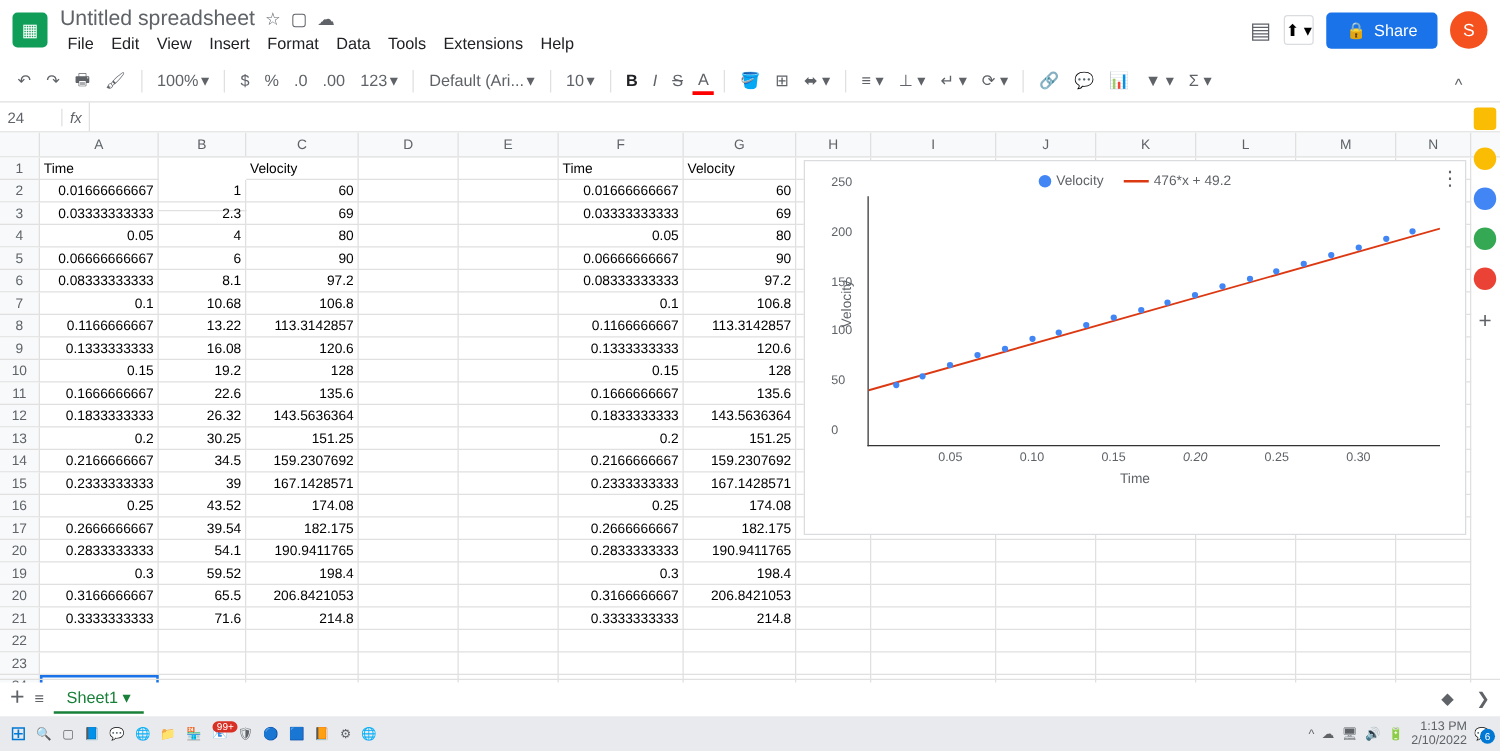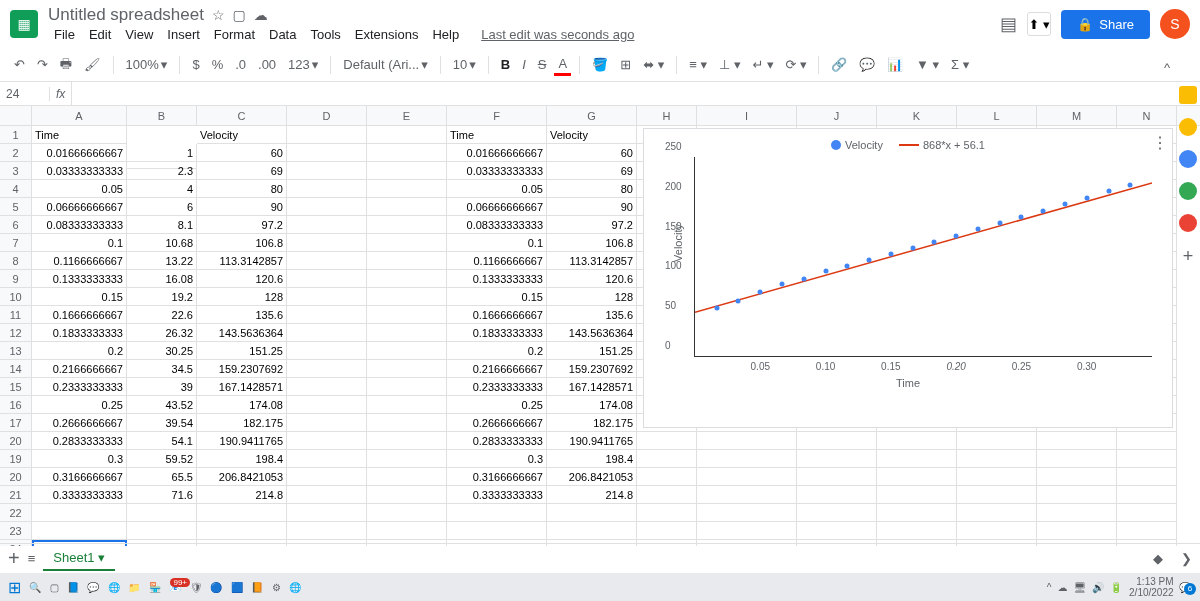--- a/index.html
+++ b/index.html
@@ -72,21 +72,20 @@
     <div class="menubar">
       <span>File</span>
       <span>Edit</span>
       <span>View</span>
       <span>Insert</span>
       <span>Format</span>
       <span>Data</span>
       <span>Tools</span>
       <span>Extensions</span>
       <span>Help</span>
-      <span class="last-edit">Last edit was seconds ago</span>
     </div>
   </div>
   <div class="right-actions">
     <span style="font-size:18px;color:#5f6368">▤</span>
     <span class="hdr-icon">⬆ ▾</span>
     <div class="share-btn">
       <span>🔒</span>
       <span>Share</span>
     </div>
     <div class="avatar">S</div>
@@ -570,21 +569,21 @@
 
   <div class="chart">
     <div class="chart-menu">⋮</div>
     <div class="legend">
       <div class="legend-item">
           <span class="leg-dot"></span>
           <span>Velocity</span>
         </div>
       <div class="legend-item">
           <span class="leg-line"></span>
-          <span>868*x + 56.1</span>
+          <span>476*x + 49.2</span>
         </div>
     </div>
     <div class="plot" id="plot">
       <div class="ylabel">Velocity</div>
       <svg class="trend">
           <line x1="0%" y1="78%" x2="100%" y2="13%" stroke="#dc3912" stroke-width="1.5"></line>
         </svg>
       <div class="points" id="pts">
           <div class="pt" style="left: 4.77143%; bottom: 24%;"></div>
           <div class="pt" style="left: 9.51429%; bottom: 27.6%;"></div>

